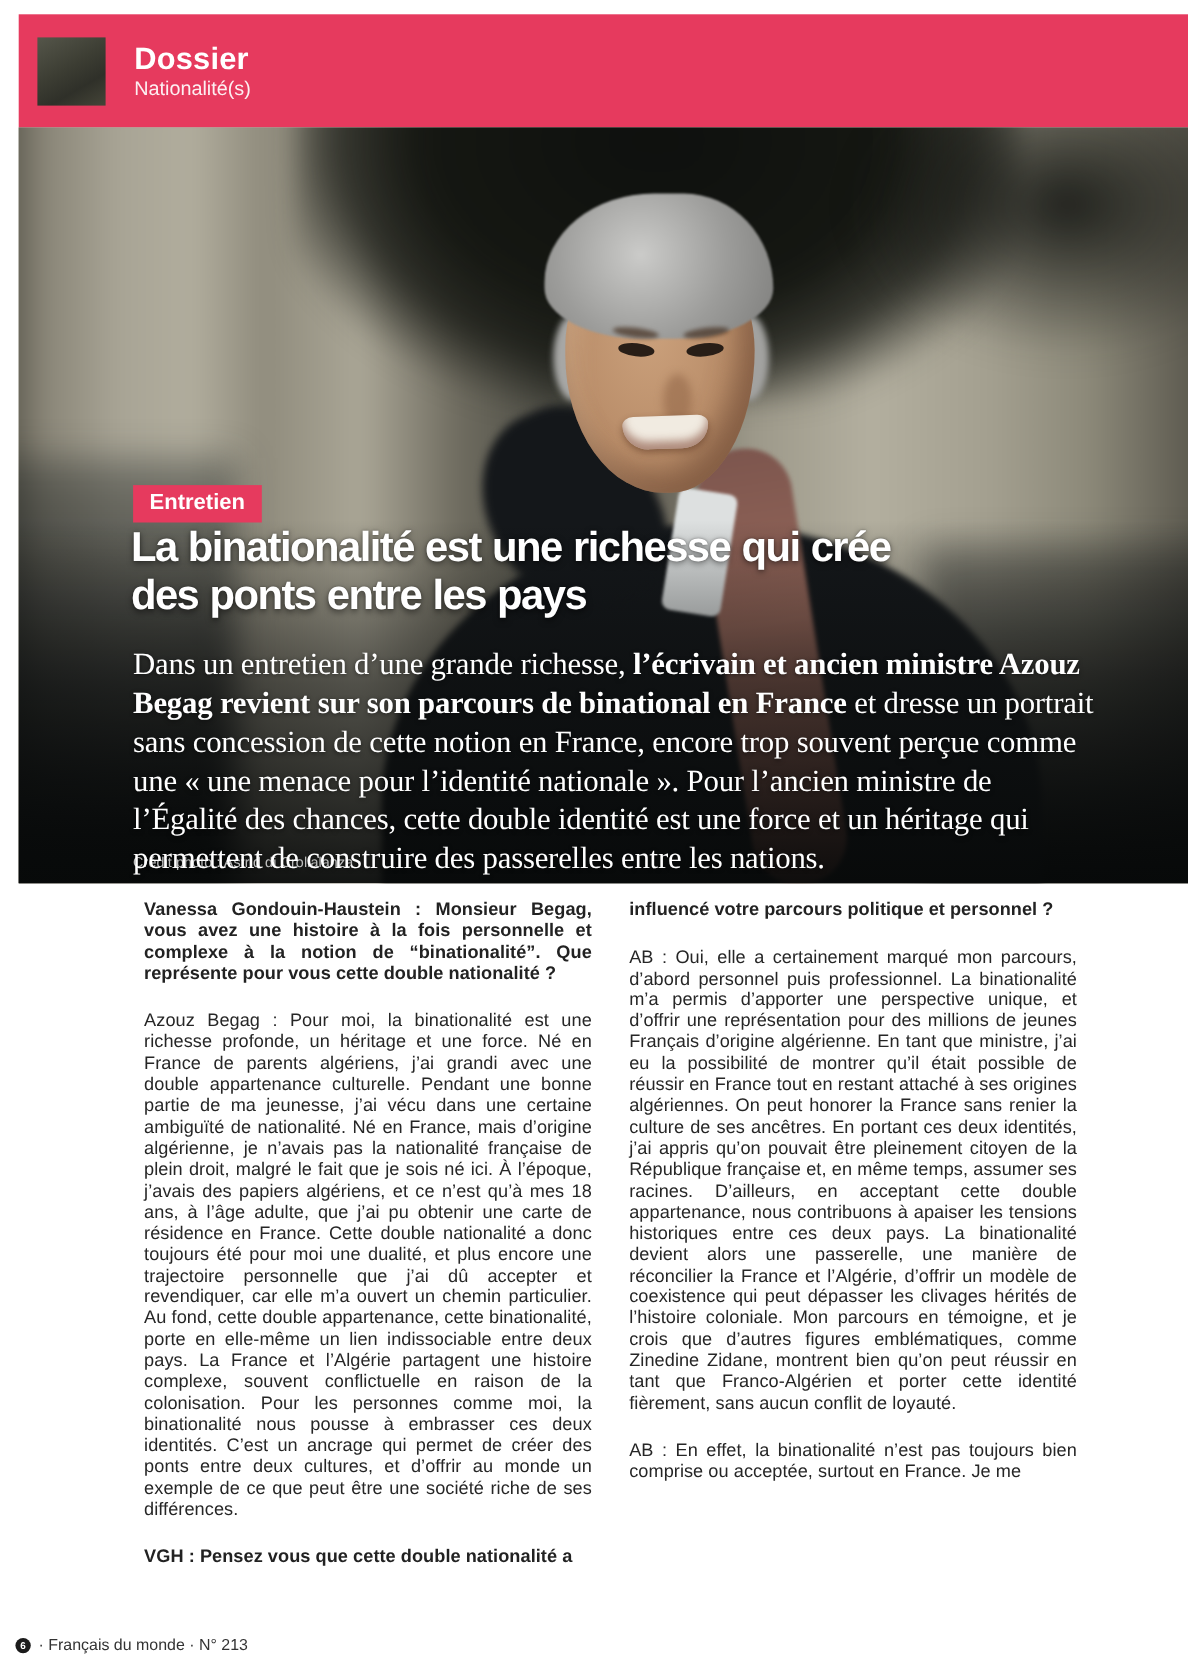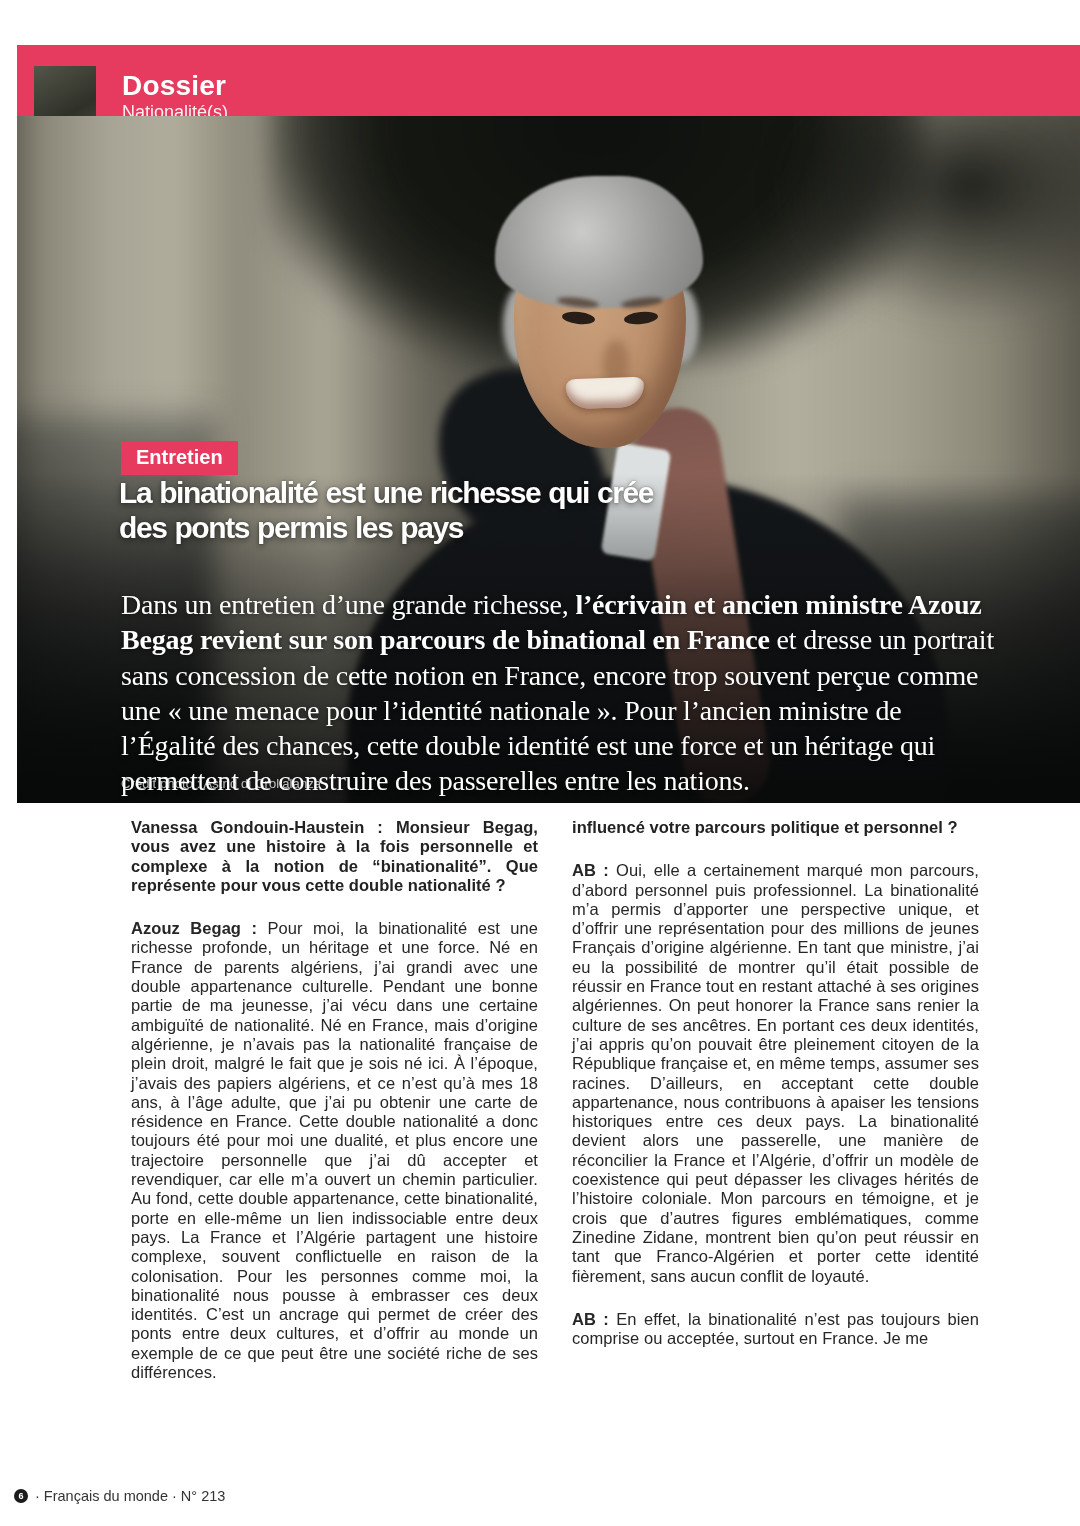--- a/index.html
+++ b/index.html
@@ -63,50 +63,50 @@
   .man-smile{left:549px;top:262px;width:78px;height:30px;background:#f1ebe1;
       border-radius:10px 10px 24px 24px/8px 8px 22px 22px;transform:rotate(-2deg);
       box-shadow:inset 0 -7px 8px rgba(120,60,40,.55),0 3px 7px rgba(70,35,20,.45);}
   .ph-vignette{left:0;bottom:0;width:100%;height:330px;
       background:linear-gradient(180deg,rgba(10,12,12,0) 0%,rgba(10,12,12,.55) 45%,rgba(7,9,9,.92) 100%);}
 
   
   .hero-badge{position:absolute;left:104px;top:325px;padding:5px 15px 6px;
       color:#fff;font-size:20px;font-weight:bold;z-index:10;}
   .hero-title{position:absolute;left:102px;top:360px;z-index:10;color:#fff;
-      font-size:30px;line-height:1.16;font-weight:bold;letter-spacing:-1.4px;word-spacing:1px;
+      font-size:38px;line-height:1.16;font-weight:bold;letter-spacing:-1.4px;word-spacing:1px;
       text-shadow:0 2px 6px rgba(0,0,0,.5),0 0 2px rgba(0,0,0,.35);}
   .hero-intro{position:absolute;left:104px;top:471px;width:874px;z-index:10;color:#fff;
       font-size:28px;line-height:1.26;font-weight:normal;letter-spacing:-.2px;
       text-shadow:0 1px 4px rgba(0,0,0,.55);font-family:Liberation Serif, serif;}
   .hero-intro .xb{font-weight:bold;}
   .hero-credit{position:absolute;left:104px;top:660px;z-index:10;
       color:rgba(255,255,255,.72);font-size:13px;letter-spacing:.1px;}
 
   
   .article{position:absolute;left:131px;top:818px;width:834px;display:flex;gap:34px;}
   .col{width:407px;flex:0 0 407px;}
   .para{margin:0 0 24px;font-size:16.5px;line-height:1.17;text-align:justify;color:#262626;
         letter-spacing:.05px;}
   .para.question{font-weight:bold;color:#222;}
-  .para strong{font-weight:bold;}
+  .para strong{font-weight:normal;}
 
   
   .footer{position:absolute;left:14px;top:1488px;display:flex;align-items:center;
       font-size:14.5px;color:#333;}
   .page-circle{width:14px;height:14px;border-radius:50%;background:#1b1b1b;color:#fff;
       font-size:9px;font-weight:bold;display:flex;align-items:center;justify-content:center;
       margin-right:7px;}
 </style>
 </head>
 <body>
 
 <div class="page">
 
-  <div class="banner" id="banner" style="background: rgb(230, 58, 94); margin-top: 32px;">
+  <div class="banner" id="banner" style="background: rgb(230, 58, 94);">
     <div class="banner-thumb"></div>
     <div>
       <div class="banner-kicker">Dossier</div>
       <div class="banner-sub">Nationalité(s)</div>
     </div>
   </div>
 
   <div class="hero">
     <div class="ph-bg"></div>
     <div class="ph-ceiling"></div>
@@ -125,30 +125,31 @@
     <div class="man-brow-right"></div>
     <div class="man-eye-left"></div>
     <div class="man-eye-right"></div>
     <div class="man-nose"></div>
     <div class="man-smile"></div>
     <div class="ph-vignette"></div>
 
     <div class="hero-badge" id="hero-badge" style="background: rgb(230, 58, 94);">Entretien</div>
     <div class="hero-title">
       <div>La binationalité est une richesse qui crée</div>
-      <div>des ponts permis les pays</div>
+      <div>des ponts entre les pays</div>
     </div>
     <div class="hero-intro" id="hero-intro"><span>Dans un entretien d’une grande richesse, </span><span class="xb">l’écrivain et ancien ministre Azouz Begag revient sur son parcours de binational en France</span><span> et dresse un portrait sans concession de cette notion en France, encore trop souvent perçue comme une « une menace pour l’identité nationale ». Pour l’ancien ministre de l’Égalité des chances, cette double identité est une force et un héritage qui permettent de construire des passerelles entre les nations.</span></div>
     <div class="hero-credit">Crédit photo : Astrid di Crollalanza</div>
   </div>
 
   <div class="article">
     <div class="col">
         <p class="para question">Vanessa Gondouin-Haustein : Monsieur Begag, vous avez une histoire à la fois personnelle et complexe à la notion de “binationalité”. Que représente pour vous cette double nationalité ?</p>
         <p class="para answer"><strong>Azouz Begag :</strong> Pour moi, la binationalité est une richesse profonde, un héritage et une force. Né en France de parents algériens, j’ai grandi avec une double appartenance culturelle. Pendant une bonne partie de ma jeunesse, j’ai vécu dans une certaine ambiguïté de nationalité. Né en France, mais d’origine algérienne, je n’avais pas la nationalité française de plein droit, malgré le fait que je sois né ici. À l’époque, j’avais des papiers algériens, et ce n’est qu’à mes 18 ans, à l’âge adulte, que j’ai pu obtenir une carte de résidence en France. Cette double nationalité a donc toujours été pour moi une dualité, et plus encore une trajectoire personnelle que j’ai dû accepter et revendiquer, car elle m’a ouvert un chemin particulier. Au fond, cette double appartenance, cette binationalité, porte en elle-même un lien indissociable entre deux pays. La France et l’Algérie partagent une histoire complexe, souvent conflictuelle en raison de la colonisation. Pour les personnes comme moi, la binationalité nous pousse à embrasser ces deux identités. C’est un ancrage qui permet de créer des ponts entre deux cultures, et d’offrir au monde un exemple de ce que peut être une société riche de ses différences.</p>
+        <p class="para question">VGH : Pensez vous que cette double nationalité a</p>
       </div>
     <div class="col">
         <p class="para question">influencé votre parcours politique et personnel ?</p>
         <p class="para answer"><strong>AB :</strong> Oui, elle a certainement marqué mon parcours, d’abord personnel puis professionnel. La binationalité m’a permis d’apporter une perspective unique, et d’offrir une représentation pour des millions de jeunes Français d’origine algérienne. En tant que ministre, j’ai eu la possibilité de montrer qu’il était possible de réussir en France tout en restant attaché à ses origines algériennes. On peut honorer la France sans renier la culture de ses ancêtres. En portant ces deux identités, j’ai appris qu’on pouvait être pleinement citoyen de la République française et, en même temps, assumer ses racines. D’ailleurs, en acceptant cette double appartenance, nous contribuons à apaiser les tensions historiques entre ces deux pays. La binationalité devient alors une passerelle, une manière de réconcilier la France et l’Algérie, d’offrir un modèle de coexistence qui peut dépasser les clivages hérités de l’histoire coloniale. Mon parcours en témoigne, et je crois que d’autres figures emblématiques, comme Zinedine Zidane, montrent bien qu’on peut réussir en tant que Franco-Algérien et porter cette identité fièrement, sans aucun conflit de loyauté.</p>
         <p class="para answer"><strong>AB :</strong> En effet, la binationalité n’est pas toujours bien comprise ou acceptée, surtout en France. Je me</p>
       </div>
   </div>
 
   <div class="footer">
     <div class="page-circle">6</div>

